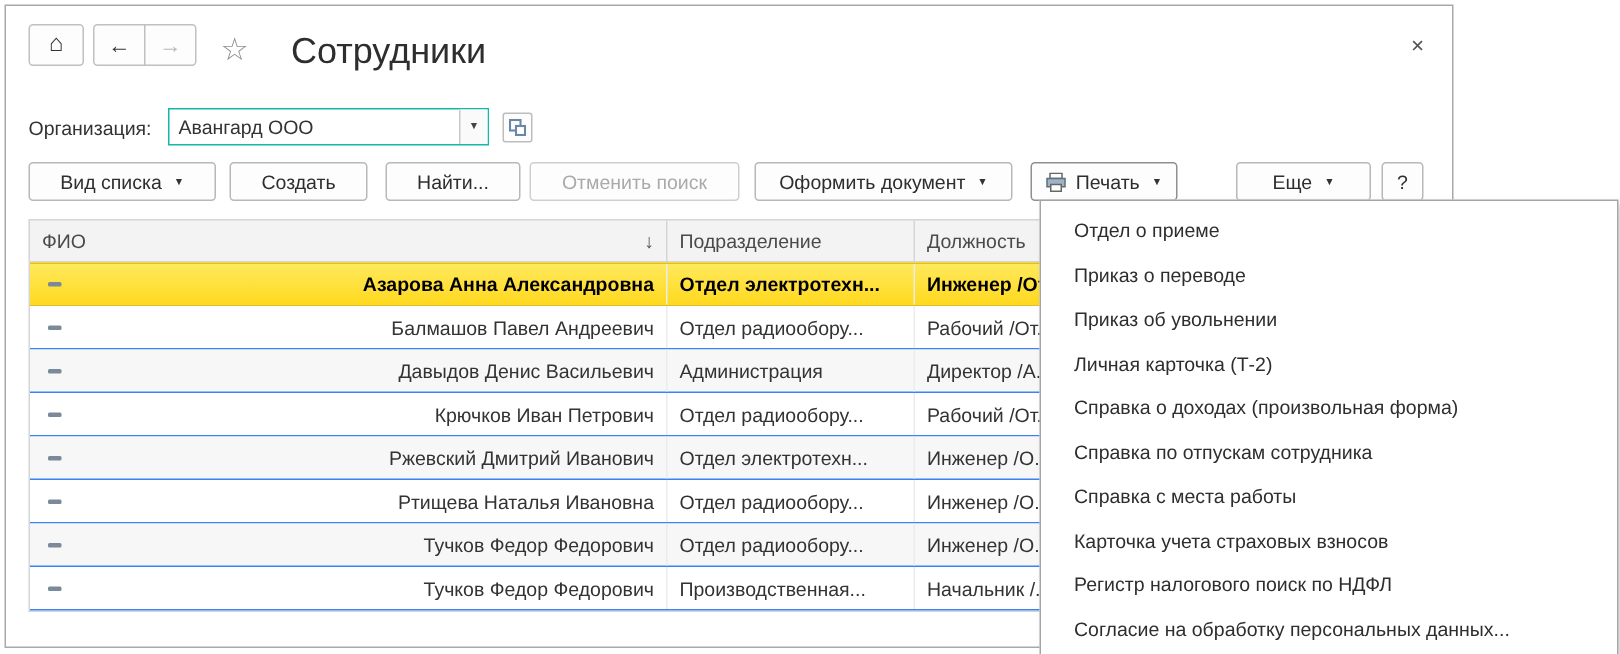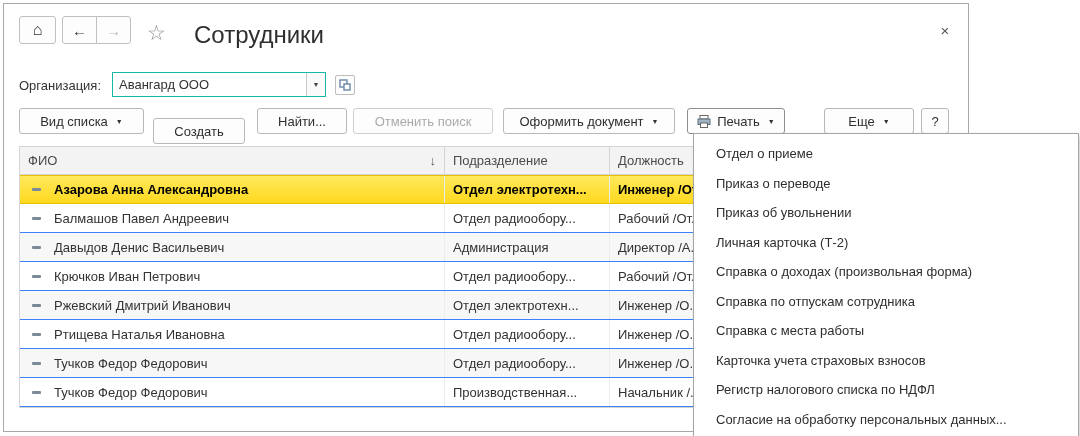--- a/index.html
+++ b/index.html
@@ -51,21 +51,21 @@
   .tbtn {
     position: absolute; top: 104px; height: 26px; background: #fdfdfd;
     border: 1px solid #b8b8b8; border-radius: 3px; display: flex;
     align-items: center; justify-content: center; gap: 6px; color: #2e2e2e;
     padding: 0 8px; white-space: nowrap; text-align: center;
   }
   .tbtn .dd { font-size: 7px; color: #333; margin-left: 2px; }
   .tbtn.disabled { color: #aaaaaa; border-color: #cfcfcf; }
   .tbtn.active { border-color: #8f8f8f; }
   .b-view { left: 15px; width: 125px; }
-  .b-create { left: 149px; width: 92px; margin-top: 10px; }
+  .b-create { left: 149px; width: 92px; }
   .b-find { left: 253px; width: 90px; }
   .b-cancel { left: 349px; width: 140px; }
   .b-doc { left: 499px; width: 172px; }
   .b-print { left: 683px; width: 98px; }
   .b-more { left: 820px; width: 90px; }
   .b-help { left: 917px; width: 28px; }
   
   .grid { position: absolute; left: 15px; top: 142px; width: 931px; }
   .thead {
     display: flex; height: 29px; background: #f3f3f3;
@@ -76,21 +76,21 @@
   .c-fio { width: 424px; display: flex; align-items: center; }
   .c-dept { width: 165px; }
   .c-pos { flex: 1; }
   .thead .c-fio { justify-content: space-between; }
   .thead .cell + .cell { border-left: 1px solid #d5d5d5; }
   .sort { color: #555; font-size: 13px; }
   .trow {
     display: flex; height: 29px; align-items: stretch;
     border-bottom: 1px solid #3b82f6; background: #fff;
   }
-  .trow .cell { display: flex; align-items: center; }
+  .trow .cell { display: flex; align-items: center; justify-content: space-between; }
   .trow .cell + .cell { border-left: 1px solid #ececec; }
   .trow.alt { background: #f7f7f7; }
   .trow.selected {
     background: linear-gradient(#ffe95c, #ffd91f);
     border-top: 1px solid #e8c200; border-bottom: 1px solid #e8c200;
     font-weight: bold; color: #000;
   }
   .gridbody { border: 1px solid #d5d5d5; border-top: none; }
   .emp-icon {
     width: 16px; height: 12px; margin-right: 10px; display: inline-flex;
@@ -283,16 +283,16 @@
 
   <div class="menu">
     <div class="menu-item">Отдел о приеме</div>
     <div class="menu-item">Приказ о переводе</div>
     <div class="menu-item">Приказ об увольнении</div>
     <div class="menu-item">Личная карточка (Т-2)</div>
     <div class="menu-item">Справка о доходах (произвольная форма)</div>
     <div class="menu-item">Справка по отпускам сотрудника</div>
     <div class="menu-item">Справка с места работы</div>
     <div class="menu-item">Карточка учета страховых взносов</div>
-    <div class="menu-item">Регистр налогового списка по НДФЛ</div>
+    <div class="menu-item">Регистр налогового поиск по НДФЛ</div>
     <div class="menu-item">Согласие на обработку персональных данных...</div>
   </div>
 </div>
 
 </body></html>

